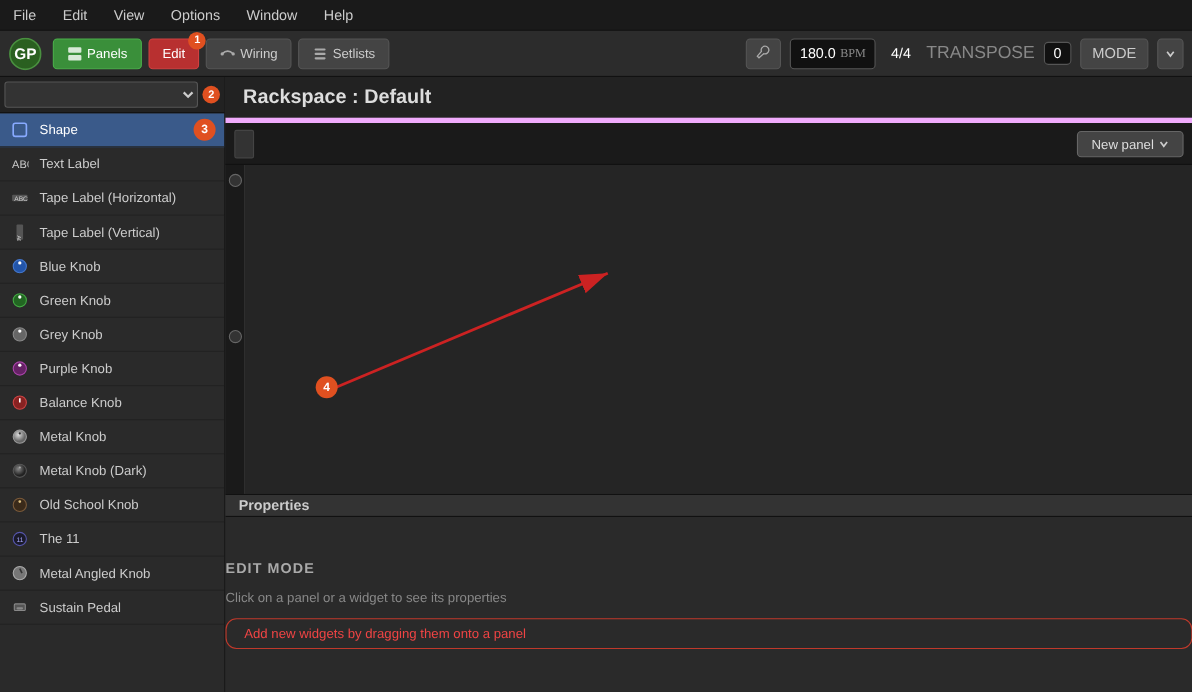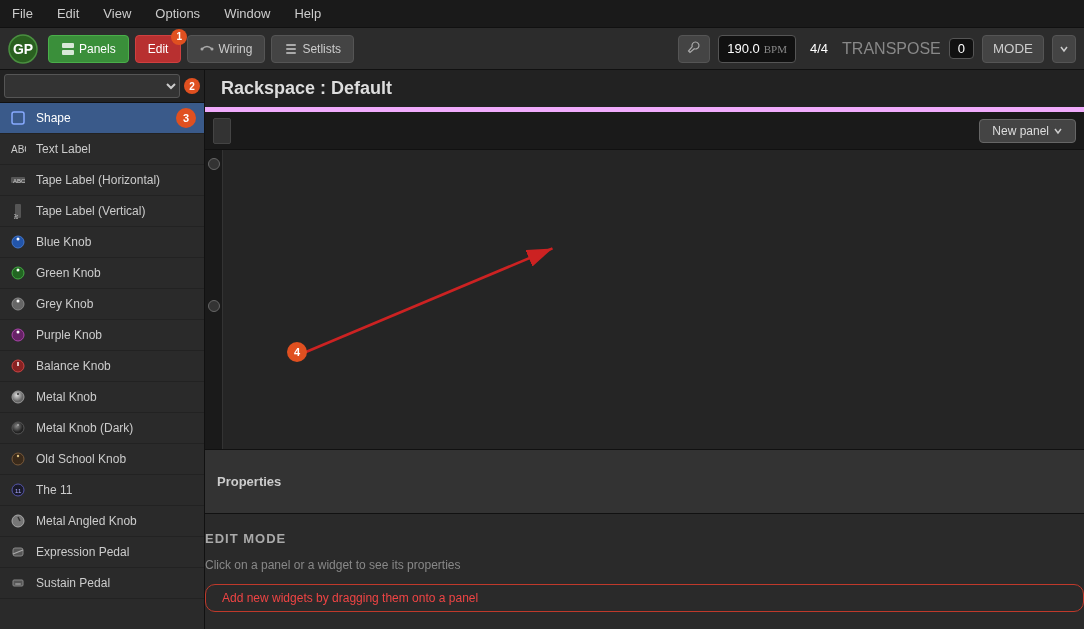--- a/index.html
+++ b/index.html
@@ -312,21 +312,21 @@
     
     #properties-area {
       height: 180px;
       background: #2a2a2a;
       border-top: 1px solid #111;
       display: flex;
       flex-direction: column;
     }
     #properties-header {
       background: #333;
-      padding: 24px 12px;
+      padding: 2px 12px;
       font-size: 13px;
       font-weight: bold;
       color: #ccc;
       border-bottom: 1px solid #111;
     }
     #properties-body {
       flex: 1;
       display: flex;
       flex-direction: column;
       justify-content: center;
@@ -421,21 +421,21 @@
 
   <div class="tb-right">
 
     <button class="wrench-btn">
       <svg width="14" height="14" viewBox="0 0 14 14">
         <path d="M8.5 2a3.5 3.5 0 00-3.3 4.7L1.5 11 3 12.5l4.3-3.7A3.5 3.5 0 108.5 2z" stroke="#aaa" fill="none" stroke-width="1.2"></path>
       </svg>
     </button>
 
     <div class="bpm-display">
-      <span>190.0</span>
+      <span>180.0</span>
       <span class="bpm-label">BPM</span>
     </div>
 
     <span class="timesig">4/4</span>
 
     <span class="transpose-label">TRANSPOSE</span>
     <span class="transpose-val">0</span>
 
     <button class="link-btn">MODE</button>
 
@@ -602,29 +602,20 @@
       <div class="widget-item">
         <div class="widget-icon">
           <svg width="16" height="16" viewBox="0 0 16 16">
             <circle cx="8" cy="8" r="6" fill="#777" stroke="#aaa" stroke-width="1"></circle>
             <line x1="8" y1="4" x2="10" y2="8" stroke="#333" stroke-width="1.5"></line>
           </svg>
         </div>
         <span>Metal Angled Knob</span>
       </div>
 
-      <div class="widget-item">
-        <div class="widget-icon">
-          <svg width="16" height="16" viewBox="0 0 16 16">
-            <rect x="3" y="4" width="10" height="8" rx="2" fill="#555" stroke="#888" stroke-width="1"></rect>
-            <line x1="3" y1="10" x2="13" y2="6" stroke="#aaa" stroke-width="1.2"></line>
-          </svg>
-        </div>
-        <span>Expression Pedal</span>
-      </div>
 
       <div class="widget-item">
         <div class="widget-icon">
           <svg width="16" height="16" viewBox="0 0 16 16">
             <rect x="3" y="5" width="10" height="6" rx="1" fill="#555" stroke="#888" stroke-width="1"></rect>
             <rect x="5" y="8" width="6" height="2" rx="1" fill="#888"></rect>
           </svg>
         </div>
         <span>Sustain Pedal</span>
       </div>

